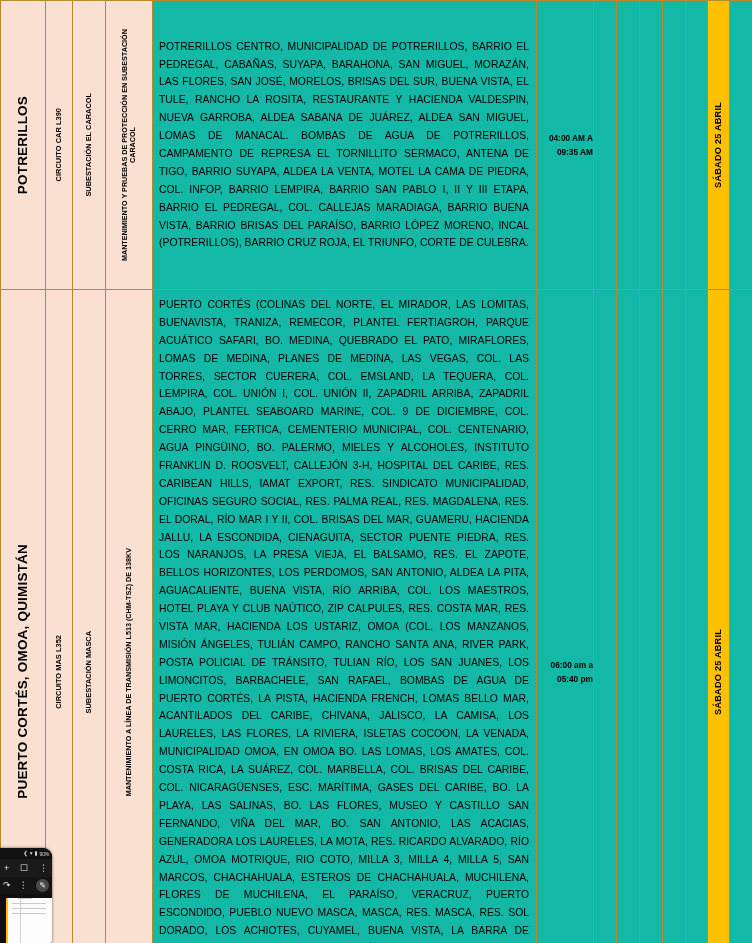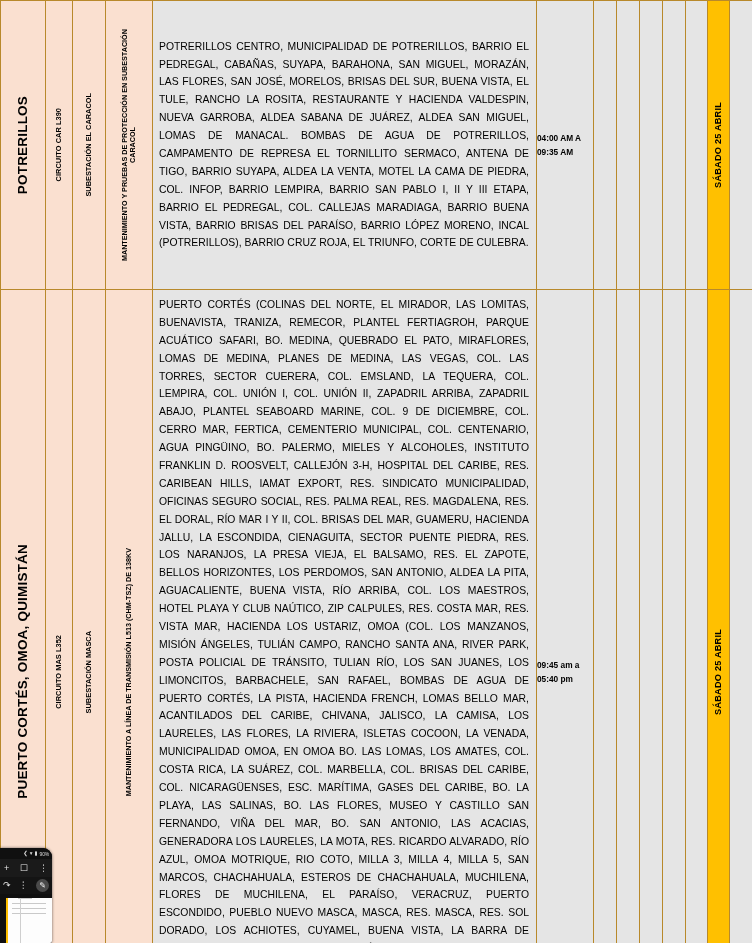--- a/index.html
+++ b/index.html
@@ -37,21 +37,21 @@
   .c-n1     { width: 23px; }
   .c-n2     { width: 23px; }
   .c-n3     { width: 23px; }
   .c-n4     { width: 23px; }
   .c-n5     { width: 22px; }
   .c-fecha  { width: 22px; }
   .c-n6     { width: 23px; }
 
   
   .peach { background: #fae0d0; }
-  .white { background: #e5e5e5; margin-left: 36px; }
+  .white { background: #14b8a6; margin-left: 36px; }
   .amber { background: #ffc000; }
 
   
   .rot-wrap {
     display: flex;
     align-items: center;
     justify-content: center;
     height: 100%;
     width: 100%;
   }
@@ -102,21 +102,21 @@
     hyphens: none;
     word-spacing: 0.1px;
   }
   .zonas.last-left { text-align-last: left; }
   .cell-zonas { vertical-align: middle; }
 
   
   .hora {
     font-size: 8.3px;
     font-weight: bold;
-    text-align: left;
+    text-align: right;
     line-height: 1.7;
     color: #000;
   }
 
   
   #phone {
     position: absolute;
     left: 0px; top: 848px;
     width: 52px; height: 95px;
     background: #101010;
@@ -275,21 +275,21 @@
         <td class="peach">
           <div class="rot-wrap">
               <div class="rot trab-rot tall">MANTENIMIENTO A LÍNEA DE TRANSMISIÓN L513 (CHM-TSZ) DE 138KV</div>
             </div>
         </td>
         <td class="white cell-zonas">
           <div class="zonas last-left">PUERTO CORTÉS (COLINAS DEL NORTE, EL MIRADOR, LAS LOMITAS, BUENAVISTA, TRANIZA, REMECOR, PLANTEL FERTIAGROH, PARQUE ACUÁTICO SAFARI, BO. MEDINA, QUEBRADO EL PATO, MIRAFLORES, LOMAS DE MEDINA, PLANES DE MEDINA, LAS VEGAS, COL. LAS TORRES, SECTOR CUERERA, COL. EMSLAND, LA TEQUERA, COL. LEMPIRA, COL. UNIÓN I, COL. UNIÓN II, ZAPADRIL ARRIBA, ZAPADRIL ABAJO, PLANTEL SEABOARD MARINE, COL. 9 DE DICIEMBRE, COL. CERRO MAR, FERTICA, CEMENTERIO MUNICIPAL, COL. CENTENARIO, AGUA PINGÜINO, BO. PALERMO, MIELES Y ALCOHOLES, INSTITUTO FRANKLIN D. ROOSVELT, CALLEJÓN 3-H, HOSPITAL DEL CARIBE, RES. CARIBEAN HILLS, IAMAT EXPORT, RES. SINDICATO MUNICIPALIDAD, OFICINAS SEGURO SOCIAL, RES. PALMA REAL, RES. MAGDALENA, RES. EL DORAL, RÍO MAR I Y II, COL. BRISAS DEL MAR, GUAMERU, HACIENDA JALLU, LA ESCONDIDA, CIENAGUITA, SECTOR PUENTE PIEDRA, RES. LOS NARANJOS, LA PRESA VIEJA, EL BALSAMO, RES. EL ZAPOTE, BELLOS HORIZONTES, LOS PERDOMOS, SAN ANTONIO, ALDEA LA PITA, AGUACALIENTE, BUENA VISTA, RÍO ARRIBA, COL. LOS MAESTROS, HOTEL PLAYA Y CLUB NAÚTICO, ZIP CALPULES, RES. COSTA MAR, RES. VISTA MAR, HACIENDA LOS USTARIZ, OMOA (COL. LOS MANZANOS, MISIÓN ÁNGELES, TULIÁN CAMPO, RANCHO SANTA ANA, RIVER PARK, POSTA POLICIAL DE TRÁNSITO, TULIAN RÍO, LOS SAN JUANES, LOS LIMONCITOS, BARBACHELE, SAN RAFAEL, BOMBAS DE AGUA DE PUERTO CORTÉS, LA PISTA, HACIENDA FRENCH, LOMAS BELLO MAR, ACANTILADOS DEL CARIBE, CHIVANA, JALISCO, LA CAMISA, LOS LAURELES, LAS FLORES, LA RIVIERA, ISLETAS COCOON, LA VENADA, MUNICIPALIDAD OMOA, EN OMOA BO. LAS LOMAS, LOS AMATES, COL. COSTA RICA, LA SUÁREZ, COL. MARBELLA, COL. BRISAS DEL CARIBE, COL. NICARAGÜENSES, ESC. MARÍTIMA, GASES DEL CARIBE, BO. LA PLAYA, LAS SALINAS, BO. LAS FLORES, MUSEO Y CASTILLO SAN FERNANDO, VIÑA DEL MAR, BO. SAN ANTONIO, LAS ACACIAS, GENERADORA LOS LAURELES, LA MOTA, RES. RICARDO ALVARADO, RÍO AZUL, OMOA MOTRIQUE, RIO COTO, MILLA 3, MILLA 4, MILLA 5, SAN MARCOS, CHACHAHUALA, ESTEROS DE CHACHAHUALA, MUCHILENA, FLORES DE MUCHILENA, EL PARAÍSO, VERACRUZ, PUERTO ESCONDIDO, PUEBLO NUEVO MASCA, MASCA, RES. MASCA, RES. SOL DORADO, LOS ACHIOTES, CUYAMEL, BUENA VISTA, LA BARRA DE CUYAMEL, LA BARRA DEL MOTAGUA, RÍO CHIQUITO, TEGUCIGALPITA, POTRERILLOS, CUYAMELITO, BRISAS DE OMOA, SAN CARLOS, CORTECITO, CORINTO, ADUANA CORINTO, SUYAPA FRONTERA, LA ESTRELLA, GENERADORAS HIDROELÉCTRICAS LOS LAURELES, CUYAMEL, SAN CARLOS Y CORTECITO), QUIMISTÁN (EL LISTÓN, PASO VIEJO, LAS FLORES).</div>
         </td>
         <td class="white">
           <div class="hora">
-            <div>09:45  am a</div>
+            <div>06:00  am a</div>
             <div>05:40 pm</div>
           </div>
         </td>
         <td class="white"></td>
         <td class="white"></td>
         <td class="white"></td>
         <td class="white"></td>
         <td class="white"></td>
         <td class="amber">
           <div class="rot-wrap">

